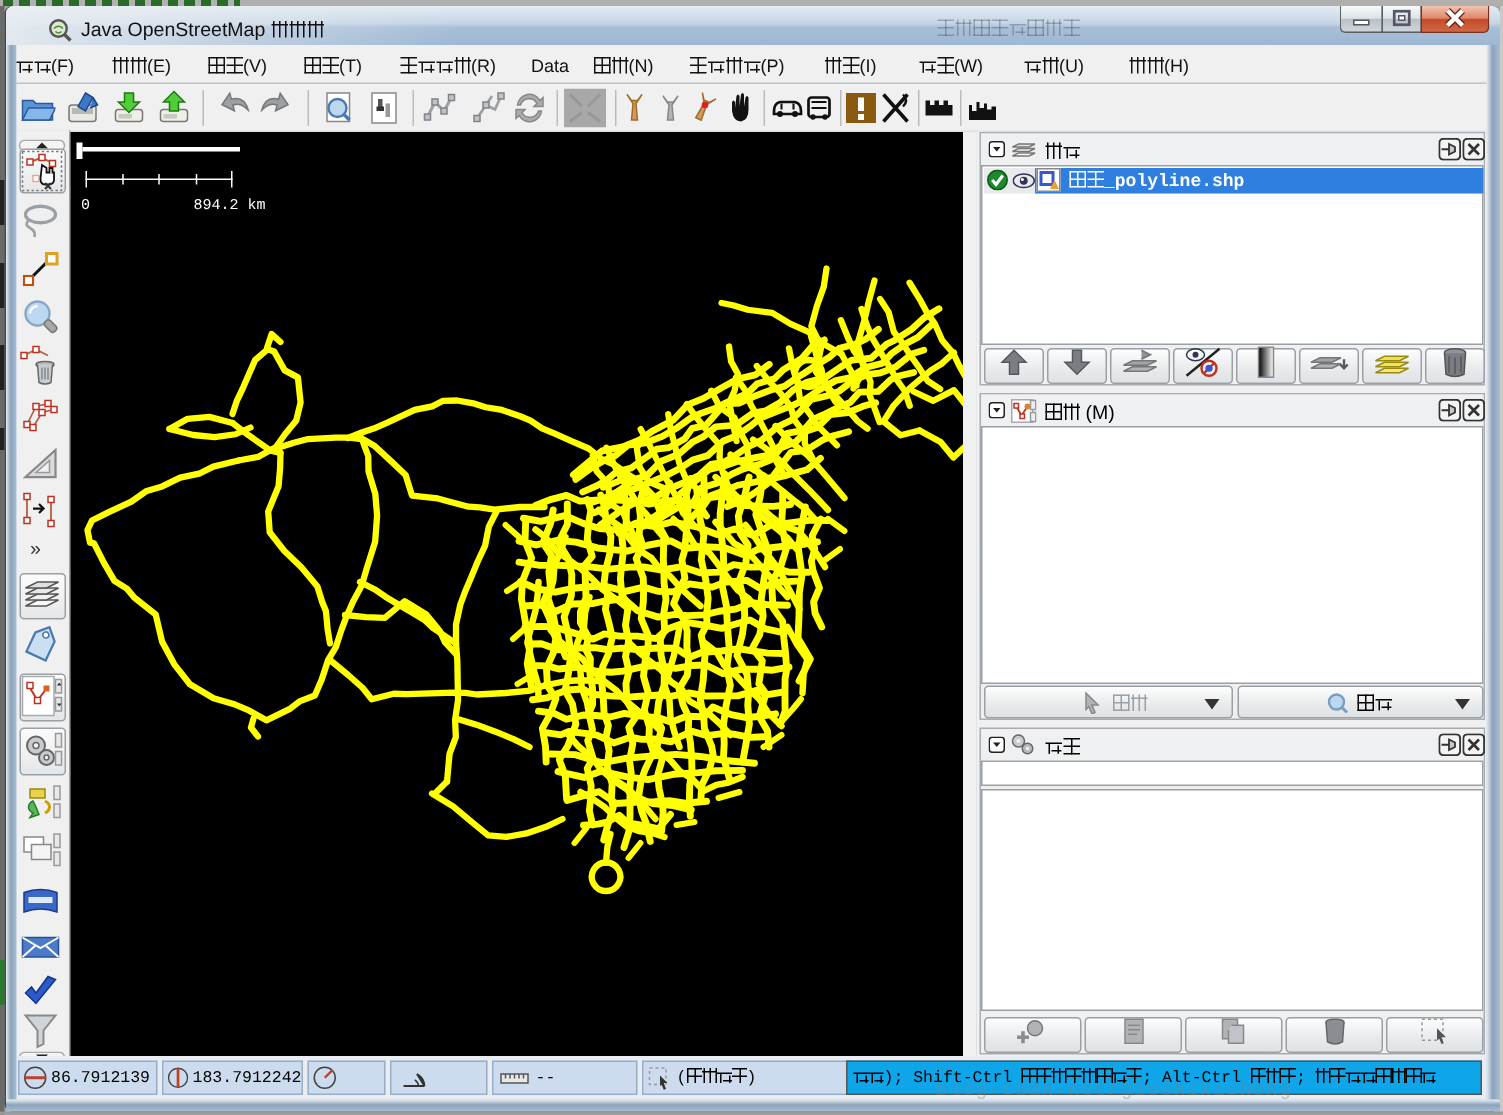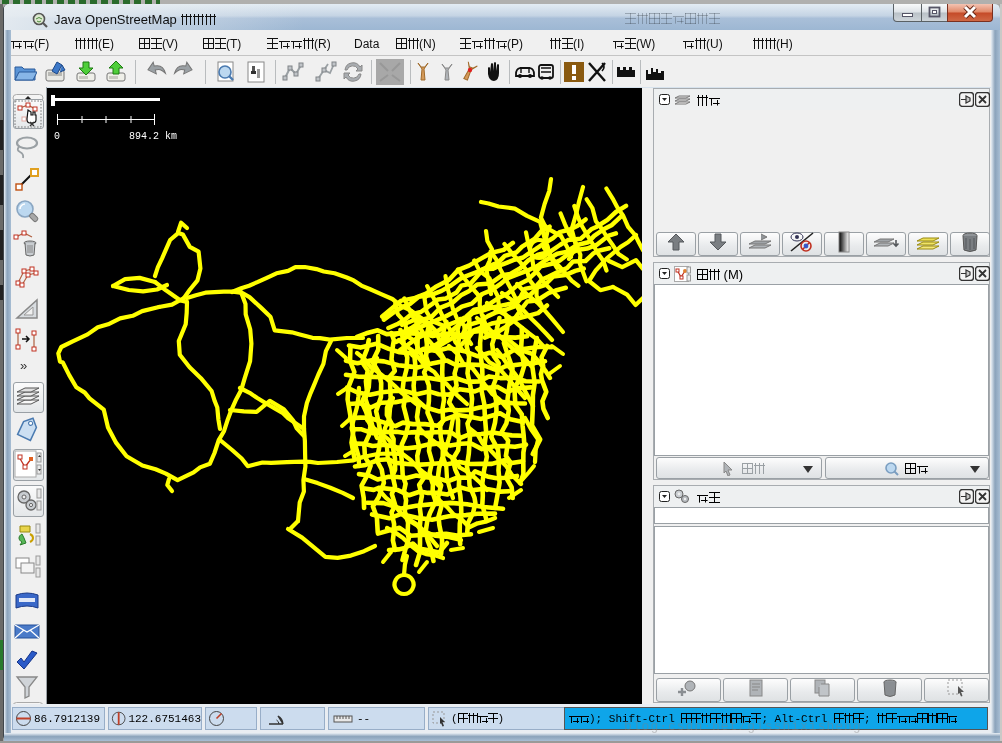--- a/index.html
+++ b/index.html
@@ -494,20 +494,41 @@
     <span class="abs" style="left:42px;top:4px"><i class="k kc"></i><i class="k kd"></i></span>
     <span class="abs" style="left:305px;top:3px"><svg width="15" height="15" viewBox="0 0 15 15">
             <rect x="0.5" y="0.5" width="14" height="14" rx="3" fill="#f4f4f4" stroke="#333" stroke-width="1.4"></rect>
             <path d="M2 7.5 h5 M7 4 l4 2 v3 l-4 2 Z" stroke="#333" fill="#c8c8c8" stroke-width="1.2"></path>
           </svg></span>
     <span class="abs" style="left:321px;top:3px"><svg width="15" height="15" viewBox="0 0 15 15">
             <rect x="0.5" y="0.5" width="14" height="14" rx="3" fill="#f4f4f4" stroke="#333" stroke-width="1.4"></rect>
             <path d="M4 4 L11 11 M11 4 L4 11" stroke="#333" stroke-width="1.8"></path>
           </svg></span>
   </div>
+ <div class="plist" style="left:0px;top:21px;width:335px;height:120px">
+        <div class="abs" style="left:1px;top:1px;width:333px;height:17px;background:#e8eaec">
+ <svg class="abs" style="left:2px;top:1px" width="14" height="14" viewBox="0 0 14 14">
+            <circle cx="7" cy="7" r="6.5" fill="#1c8a2c" stroke="#0a5a16"></circle>
+            <path d="M3.5 7 L6 10 L10.5 4" stroke="#fff" stroke-width="2" fill="none"></path>
+          </svg>
+ <svg class="abs" style="left:19px;top:3px" width="15" height="11" viewBox="0 0 15 11">
+            <ellipse cx="7.5" cy="5.5" rx="7" ry="4.5" fill="none" stroke="#335"></ellipse>
+            <circle cx="7.5" cy="5.5" r="2.6" fill="#335"></circle>
+            <circle cx="6.6" cy="4.6" r="1" fill="#fff"></circle>
+          </svg>
+ <div class="abs" style="left:34px;top:0;width:299px;height:17px;background:#2e7fe0"></div>
+ <div class="abs" style="left:35px;top:0px;width:16px;height:16px;background:#fff;border:1px solid #888">
+   <svg width="14" height="14" viewBox="0 0 14 14">
+              <rect x="2" y="2" width="8" height="8" fill="none" stroke="#3858c8" stroke-width="2"></rect>
+              <path d="M8 13 L11 7 L14 13 Z" fill="#e8a030"></path>
+            </svg>
+ </div>
+ <span class="abs" style="left:56px;top:2px;color:#fff;font-family:'Liberation Mono',monospace;font-size:12px;font-weight:bold;white-space:nowrap"><i class="k kb"></i><i class="k ka"></i>_polyline.shp</span>
+</div>
+      </div>
  <div class="pbtn" style="left:2px;top:143px;width:40px;height:24px">
         <span class="abs" style="left:50%;top:50%;transform:translate(-50%,-50%)"><svg width="24" height="20" viewBox="0 0 24 20">
             <path d="M12 2 L20 10 L15 10 L15 18 L9 18 L9 10 L4 10 Z" fill="#7a7e82" stroke="#55585c"></path>
           </svg></span>
       </div>
       <div class="pbtn" style="left:44px;top:143px;width:40px;height:24px">
         <span class="abs" style="left:50%;top:50%;transform:translate(-50%,-50%)"><svg width="24" height="20" viewBox="0 0 24 20">
             <path d="M12 18 L4 10 L9 10 L9 2 L15 2 L15 10 L20 10 Z" fill="#7a7e82" stroke="#55585c"></path>
           </svg></span>
       </div>
@@ -665,21 +686,21 @@
         <circle cx="8.5" cy="8.5" r="7" fill="none" stroke="#444"></circle>
         <line x1="1.5" y1="8.5" x2="15.5" y2="8.5" stroke="#c04028" stroke-width="2"></line>
       </svg>
       <span>86.7912139</span>
     </div>
 <div class="sfield" style="left:97px;width:94px">
       <svg width="17" height="17" viewBox="0 0 17 17" style="margin:0 2px">
         <circle cx="8.5" cy="8.5" r="7" fill="none" stroke="#444"></circle>
         <line x1="8.5" y1="1.5" x2="8.5" y2="15.5" stroke="#c04028" stroke-width="2"></line>
       </svg>
-      <span>122.6751463</span>
+      <span>183.7912242</span>
     </div>
 <div class="sfield" style="left:194px;width:52px">
       <svg width="17" height="17" viewBox="0 0 17 17" style="margin:0 2px">
         <circle cx="8.5" cy="8.5" r="7" fill="none" stroke="#444"></circle>
         <line x1="8.5" y1="8.5" x2="13.5" y2="3.5" stroke="#c04028" stroke-width="1.6"></line>
       </svg>
     </div>
 <div class="sfield" style="left:249px;width:65px">
       <svg width="18" height="14" viewBox="0 0 18 14" style="margin:0 6px">
         <path d="M2 12 L16 12 M16 12 A10 10 0 0 0 11 4 L16 12" fill="none" stroke="#333" stroke-width="1.3"></path>

